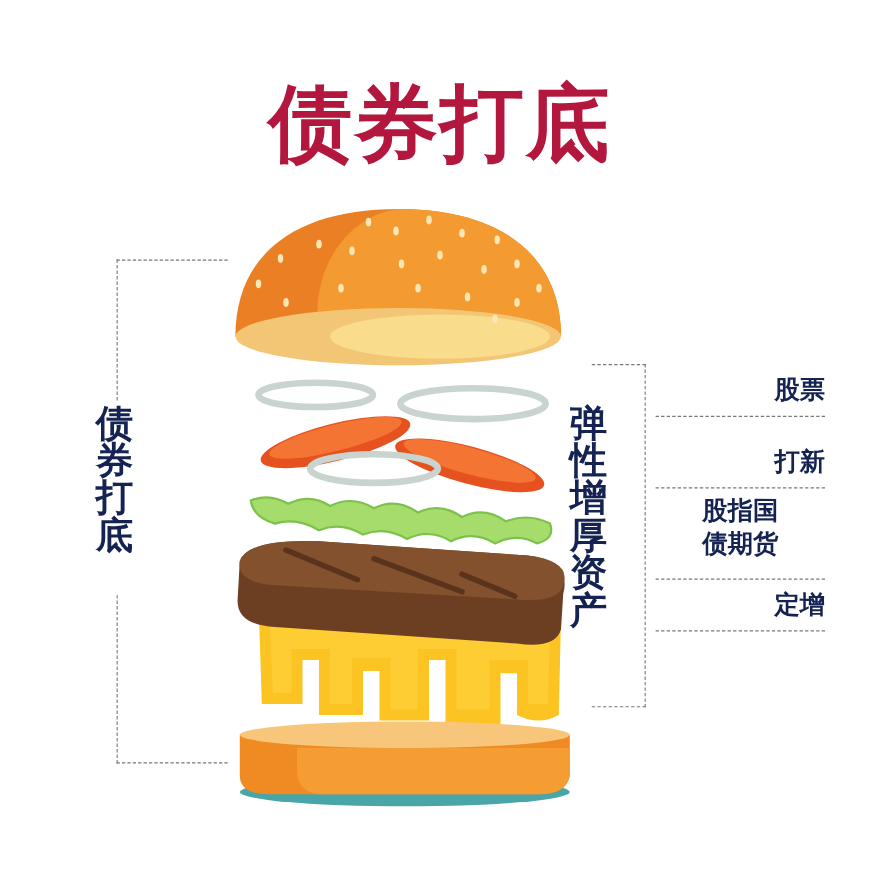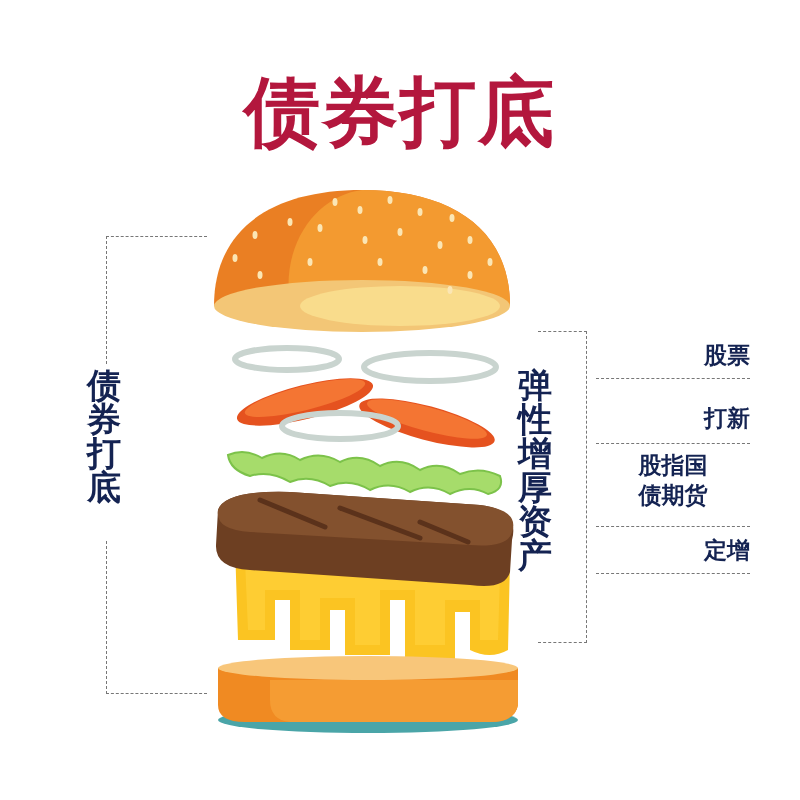--- a/index.html
+++ b/index.html
@@ -91,16 +91,16 @@
     <path d="M270 680 L518 680 L518 705 Q515 722 490 722 L290 722 Q270 720 270 700 Z" fill="#f59c33"></path>
     <ellipse cx="368" cy="668" rx="150" ry="12" fill="#f8c67a"></ellipse>
   </g>
 </svg>
 
 <div class="bracket-right"></div>
 <div class="vtext right-label">弹性增厚资产</div>
 
 <div class="items">
   <div class="item" style="height:38px;padding-top:2px;">股票</div>
-  <div class="item" style="height:38px;padding-top:26px;font-family:Liberation Mono, monospace;">打新</div>
+  <div class="item" style="height:38px;padding-top:26px;">打新</div>
   <div class="item" style="height:76px;padding-top:6px;text-align:center;">股指国<br>债期货</div>
   <div class="item" style="height:38px;padding-top:8px;">定增</div>
 </div>
 
 </body></html>

